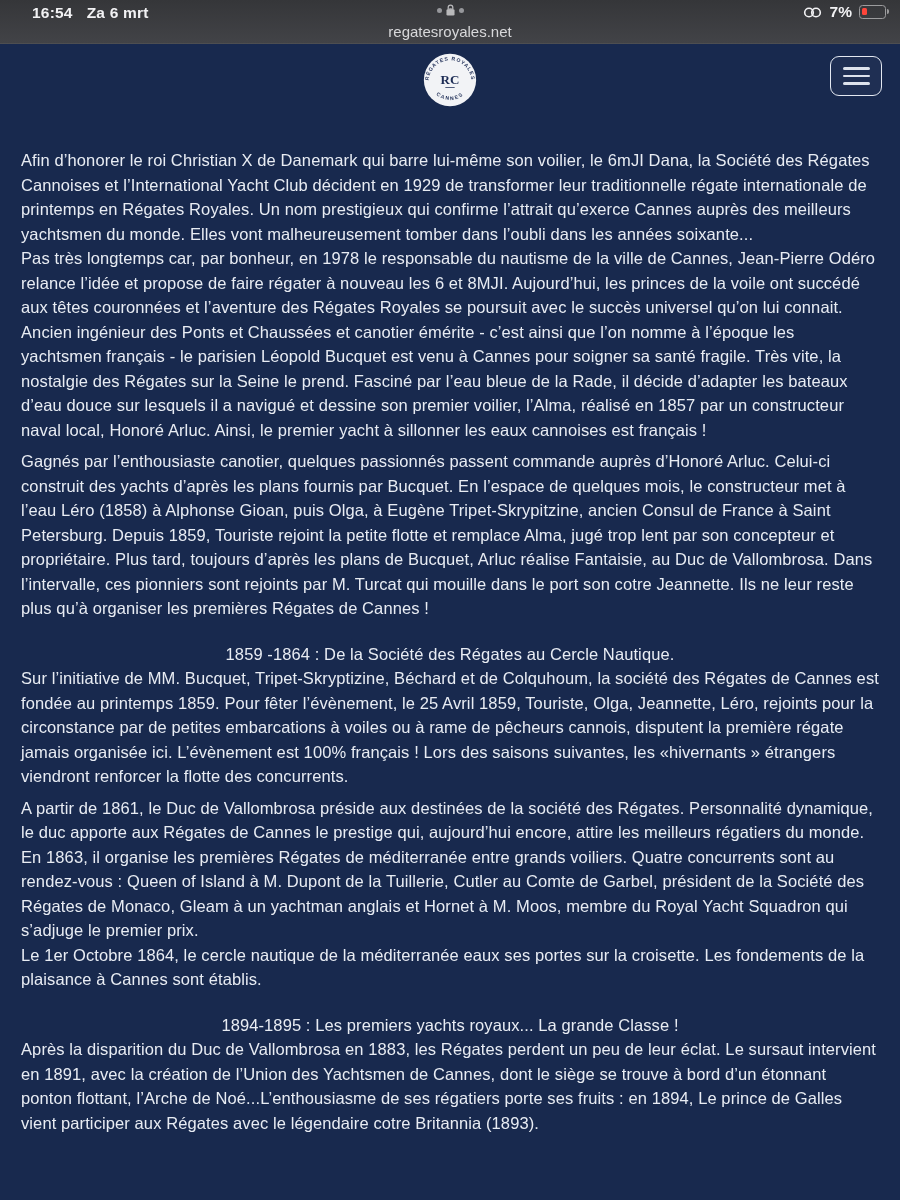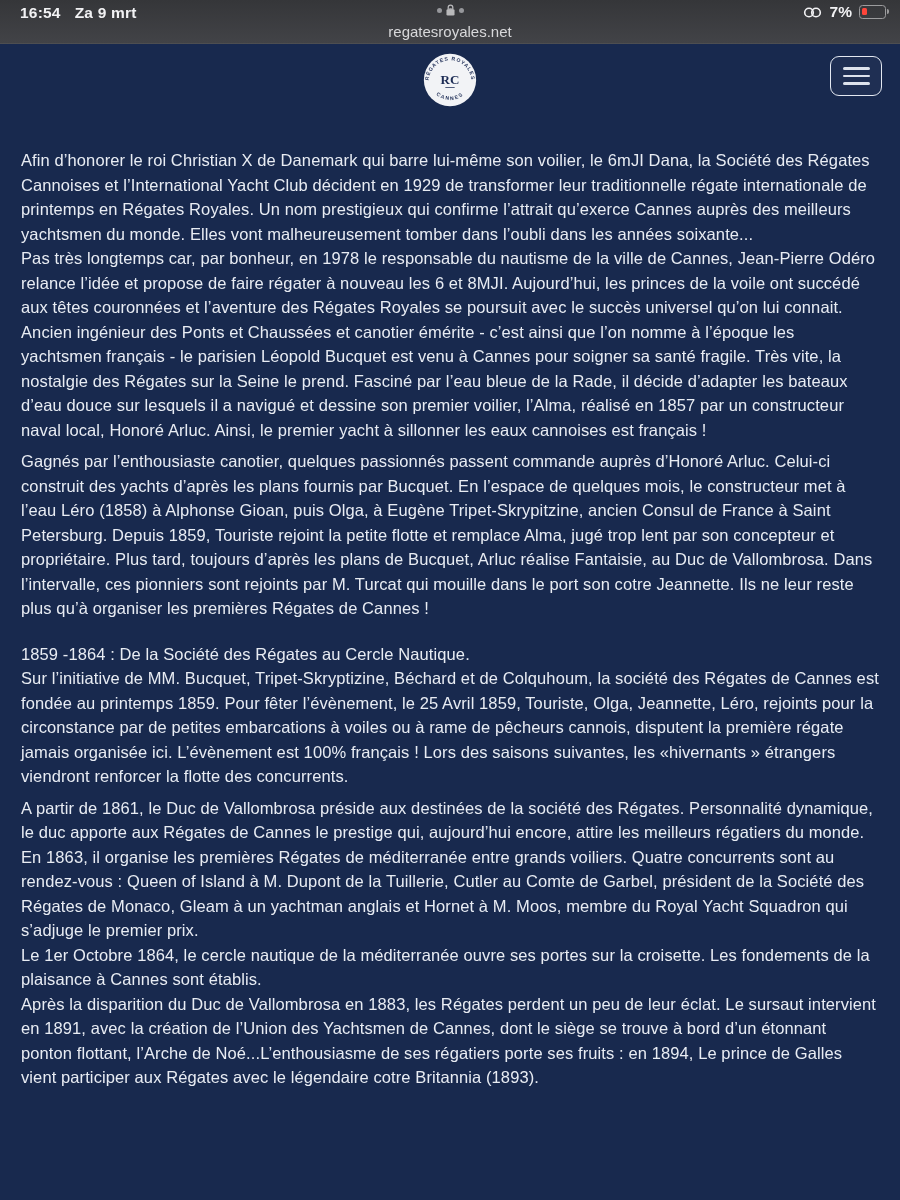--- a/index.html
+++ b/index.html
@@ -2,21 +2,21 @@
 <html><head>
 <meta charset="utf-8">
 <style>
   html,body{margin:0;padding:0;}
   body{width:900px;height:1200px;overflow:hidden;font-family:"Liberation Sans",sans-serif;}
   .page{width:900px;height:1200px;background:#18294e;position:relative;}
 
   
   .chrome{position:relative;height:43px;background:linear-gradient(#353639,#424347);
           border-bottom:1px solid rgba(255,255,255,0.12);}
-  .chrome-left{position:absolute;left:20px;top:4px;color:#f2f2f4;font-size:15.5px;font-weight:700;
+  .chrome-left{position:absolute;left:32px;top:4px;color:#f2f2f4;font-size:15.5px;font-weight:700;
                letter-spacing:.2px;display:flex;gap:14px;}
   .chrome-left .date{font-weight:600;}
   .chrome-dots{position:absolute;left:0;right:0;top:8px;display:flex;justify-content:center;gap:6px;}
   .chrome-dots i{width:5px;height:5px;border-radius:50%;background:#96979b;display:block;}
   .chrome-right{position:absolute;right:14px;top:3px;display:flex;align-items:center;gap:7px;
                 color:#f2f2f4;font-size:15.5px;font-weight:600;}
   .battery{position:relative;width:25px;height:12px;border:1px solid #9c9c9e;border-radius:3.5px;}
   .battery .fill{position:absolute;left:1.5px;top:1.5px;width:5px;height:7px;background:#ff453a;border-radius:1.5px;}
   .battery .nub{position:absolute;right:-4px;top:3px;width:2.5px;height:4.5px;background:#9c9c9e;
                 border-radius:0 2px 2px 0;}
@@ -28,31 +28,31 @@
   .logo{display:block;margin:2px auto 0;cursor:pointer;}
   .hamburger{position:absolute;right:18px;top:12px;width:50px;height:38px;border-radius:9px;
              border:1.5px solid #e3e8f1;background:rgba(255,255,255,0.03);
              display:flex;flex-direction:column;justify-content:center;align-items:center;gap:5px;cursor:pointer;}
   .hamburger i{display:block;width:27px;height:2.8px;background:#dde2ec;border-radius:2px;}
 
   
   .content{padding:26px 21px 0;color:#e8ecf3;font-size:16.5px;line-height:1.485;letter-spacing:.1px;}
   .content p{margin:0;}
   .content p.gap-small{margin-top:7px;}
-  .content p.gap-large{margin-top:21px;}
+  .content p.gap-large{margin-top:21px;text-align:center;}
 </style>
 </head>
 <body>
 
 <div class="page">
 
   <div class="chrome">
     <div class="chrome-left">
       <span class="time">16:54</span>
-      <span class="date">Za 9 mrt</span>
+      <span class="date">Za 6 mrt</span>
     </div>
     <div class="chrome-dots">
       <i></i>
         <i></i>
         <i></i>
     </div>
     <div class="chrome-right">
       <svg width="21" height="15" viewBox="0 0 21 15">
         <circle cx="7" cy="7.5" r="4.3" fill="none" stroke="#f2f2f4" stroke-width="1.6"></circle>
         <circle cx="14" cy="7.5" r="4.3" fill="none" stroke="#f2f2f4" stroke-width="1.6"></circle>
@@ -96,18 +96,19 @@
   </div>
 
   <div class="content">
     <p>Afin d’honorer le roi Christian X de Danemark qui barre lui-même son voilier, le 6mJI Dana, la Société des Régates Cannoises et l’International Yacht Club décident en 1929 de transformer leur traditionnelle régate internationale de printemps en Régates Royales. Un nom prestigieux qui confirme l’attrait qu’exerce Cannes auprès des meilleurs yachtsmen du monde. Elles vont malheureusement tomber dans l’oubli dans les années soixante...</p>
     <p>Pas très longtemps car, par bonheur, en 1978 le responsable du nautisme de la ville de Cannes, Jean-Pierre Odéro relance l’idée et propose de faire régater à nouveau les 6 et 8MJI. Aujourd’hui,  les princes de la voile ont succédé aux têtes couronnées et l’aventure des Régates Royales se poursuit avec le succès universel qu’on lui connait.</p>
     <p>Ancien ingénieur des Ponts et Chaussées et canotier émérite - c’est ainsi que l’on nomme à l’époque les yachtsmen français - le parisien Léopold Bucquet est venu à Cannes pour soigner sa santé fragile. Très vite, la nostalgie des Régates sur la Seine le prend. Fasciné par l’eau bleue de la Rade, il décide d’adapter les bateaux d’eau douce sur lesquels il a navigué et dessine son premier voilier, l’Alma, réalisé en 1857 par un constructeur naval local, Honoré Arluc. Ainsi, le premier yacht à sillonner les eaux cannoises est français !</p>
     <p class="gap-small">Gagnés par l’enthousiaste canotier, quelques passionnés passent commande auprès d’Honoré Arluc. Celui-ci construit des yachts d’après les plans fournis par Bucquet. En l’espace de quelques mois, le constructeur met à l’eau Léro (1858) à Alphonse Gioan, puis Olga, à Eugène Tripet-Skrypitzine, ancien Consul de France à Saint Petersburg.  Depuis 1859, Touriste rejoint la petite flotte et remplace Alma, jugé trop lent par son concepteur et propriétaire. Plus tard, toujours d’après les plans de Bucquet, Arluc réalise Fantaisie, au Duc de Vallombrosa. Dans l’intervalle, ces pionniers sont rejoints par M. Turcat qui mouille dans le port son cotre Jeannette. Ils ne leur reste plus qu’à organiser les premières Régates de Cannes !</p>
     <p class="gap-large">1859 -1864 : De la Société des Régates au Cercle Nautique.</p>
     <p>Sur l’initiative de MM. Bucquet, Tripet-Skryptizine, Béchard et de Colquhoum, la société des Régates de Cannes est fondée au printemps 1859. Pour fêter l’évènement, le 25 Avril 1859, Touriste, Olga, Jeannette, Léro, rejoints pour la circonstance par de petites embarcations à voiles ou à rame de pêcheurs cannois, disputent la première régate jamais organisée ici. L’évènement est 100% français ! Lors des saisons suivantes, les «hivernants » étrangers viendront renforcer la flotte des concurrents.</p>
     <p class="gap-small">A partir de 1861, le Duc de Vallombrosa préside aux destinées de la société des Régates. Personnalité dynamique, le duc apporte aux Régates de Cannes le prestige qui, aujourd’hui encore, attire les meilleurs régatiers du monde. En 1863, il organise les premières Régates de méditerranée entre grands voiliers. Quatre concurrents sont au rendez-vous : Queen of Island à M. Dupont de la Tuillerie, Cutler au Comte de Garbel, président de la Société des Régates de Monaco, Gleam à un yachtman anglais et Hornet à M. Moos, membre du Royal Yacht Squadron qui s’adjuge le premier prix.</p>
-    <p>Le 1er Octobre 1864, le cercle nautique de la méditerranée ouvre ses portes sur la croisette. Les fondements de la plaisance à Cannes sont établis.</p>
+    <p>Le 1er Octobre 1864, le cercle nautique de la méditerranée eaux ses portes sur la croisette. Les fondements de la plaisance à Cannes sont établis.</p>
+    <p class="gap-large">1894-1895 : Les premiers yachts royaux... La grande Classe !</p>
     <p>Après la disparition du Duc de Vallombrosa en 1883, les Régates perdent un peu de leur éclat. Le sursaut intervient en 1891, avec la création de l’Union des Yachtsmen de Cannes, dont le siège se trouve à bord d’un étonnant ponton flottant, l’Arche de Noé...L’enthousiasme de ses régatiers porte ses fruits : en 1894, Le prince de Galles vient participer aux Régates avec le légendaire cotre Britannia (1893).</p>
 
   </div>
 
 </div>
 
 </body></html>

